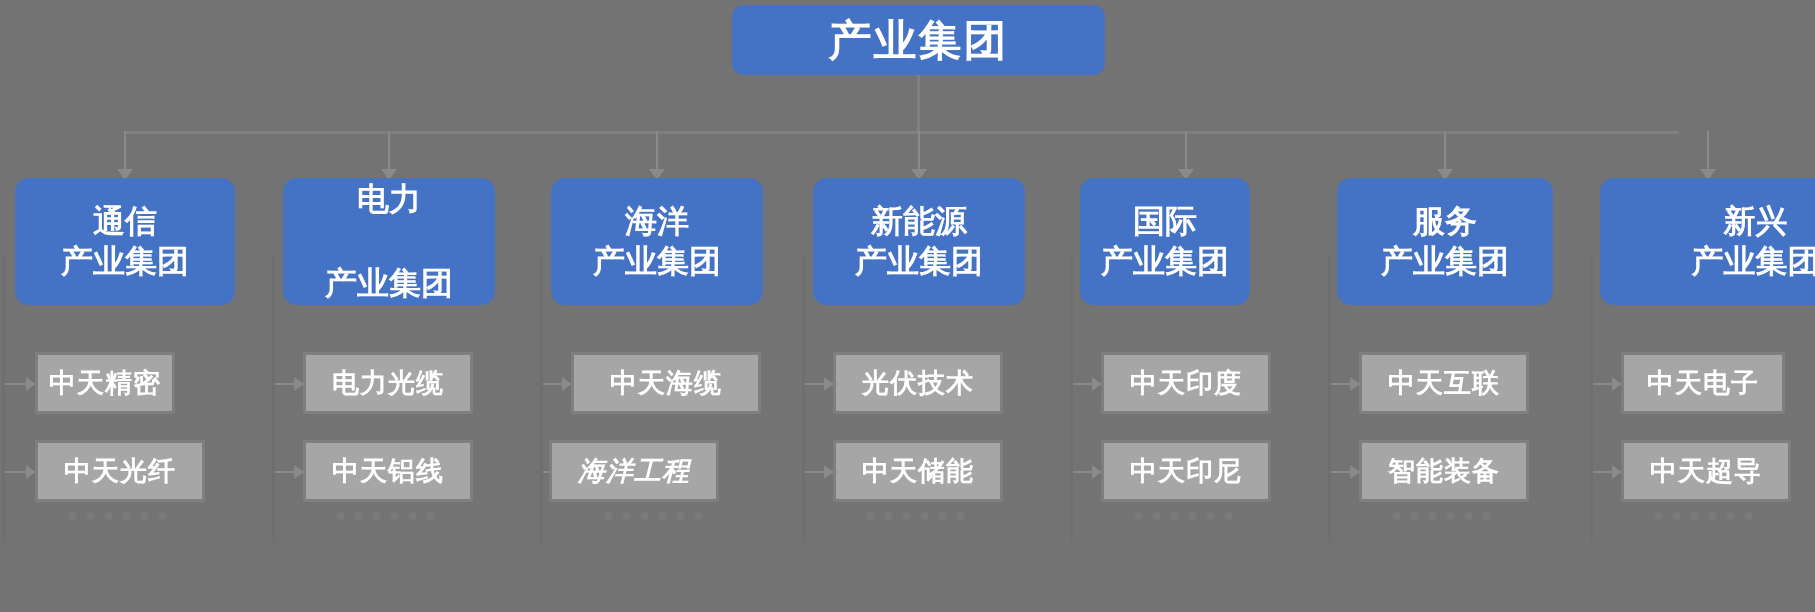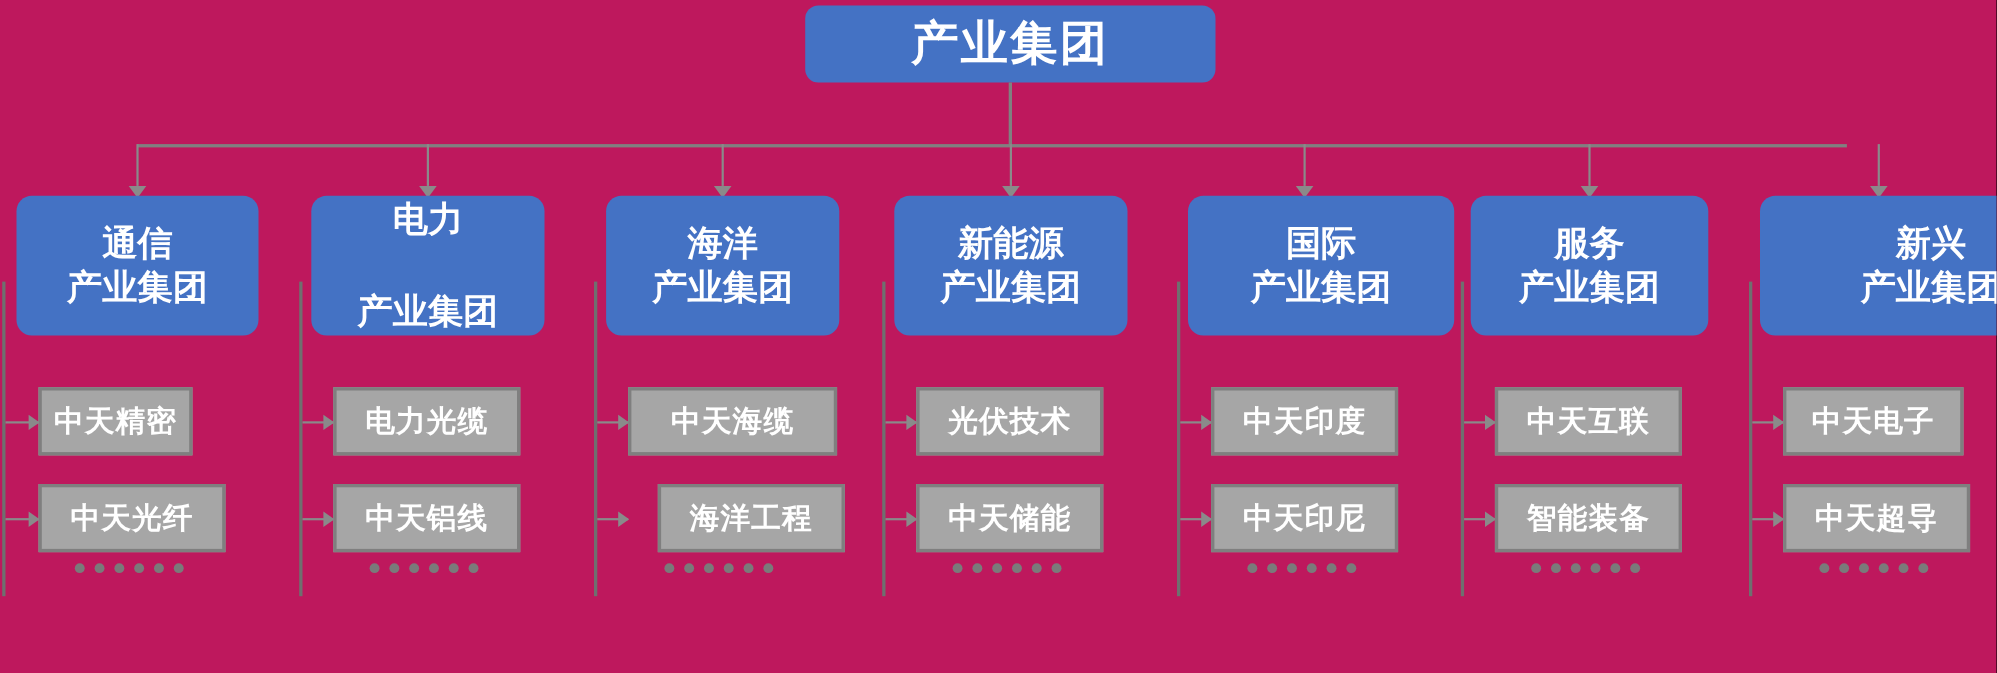--- a/index.html
+++ b/index.html
@@ -1,17 +1,17 @@
 <!DOCTYPE html>
 <html><head>
 <meta charset="utf-8">
 <style>
   html,body{margin:0;padding:0;background:#000;}
   body{width:1815px;height:612px;overflow:hidden;font-family:"Liberation Sans","DejaVu Sans",sans-serif;}
-  #stage{position:relative;width:1815px;height:612px;background:#be185d;}
+  #stage{position:relative;width:1815px;height:612px;background:#737373;}
 
   
   .root-box{
     position:absolute;left:732px;top:5px;width:373px;height:70px;
     background:#4472C4;border-radius:12px;
     display:flex;align-items:center;justify-content:center;
     color:#fff;font-size:43px;font-weight:bold;letter-spacing:2px;
     line-height:1;
   }
   .v-stem{position:absolute;left:917px;top:75px;width:3px;height:57px;background:#808080;}
@@ -147,21 +147,21 @@
       <div class="col-spine" style="left: 540px; height: 286px;"></div>
       <div class="child-arm" style="left: 543px; width: 28px; top: 383px;">
         <span class="ahead"></span>
       </div>
       <div class="child-box" style="left: 571px; width: 190px; top: 352px;">
         <span>中天海缆</span>
       </div>
       <div class="child-arm" style="left: 543px; width: 28px; top: 471px;">
         <span class="ahead"></span>
       </div>
-      <div class="child-box" style="left: 598px; width: 170px; top: 440px;">
+      <div class="child-box" style="left: 549px; width: 170px; top: 440px; font-style: italic;">
         <span>海洋工程</span>
       </div>
       <div class="dots" style="left: 604px; top: 512px;">
         <i></i>
         <i></i>
         <i></i>
         <i></i>
         <i></i>
         <i></i>
       </div>
@@ -183,21 +183,21 @@
         <span>中天储能</span>
       </div>
       <div class="dots" style="left: 866px; top: 512px;">
         <i></i>
         <i></i>
         <i></i>
         <i></i>
         <i></i>
         <i></i>
       </div>
-      <div class="div-box" style="left: 1080px; width: 242px;">
+      <div class="div-box" style="left: 1080px; width: 170px;">
         <span class="l1">国际</span>
         <span class="l2">产业集团</span>
       </div>
       <div class="col-spine" style="left: 1070px; height: 286px;"></div>
       <div class="child-arm" style="left: 1073px; width: 28px; top: 383px;">
         <span class="ahead"></span>
       </div>
       <div class="child-box" style="left: 1101px; width: 170px; top: 352px;">
         <span>中天印度</span>
       </div>

